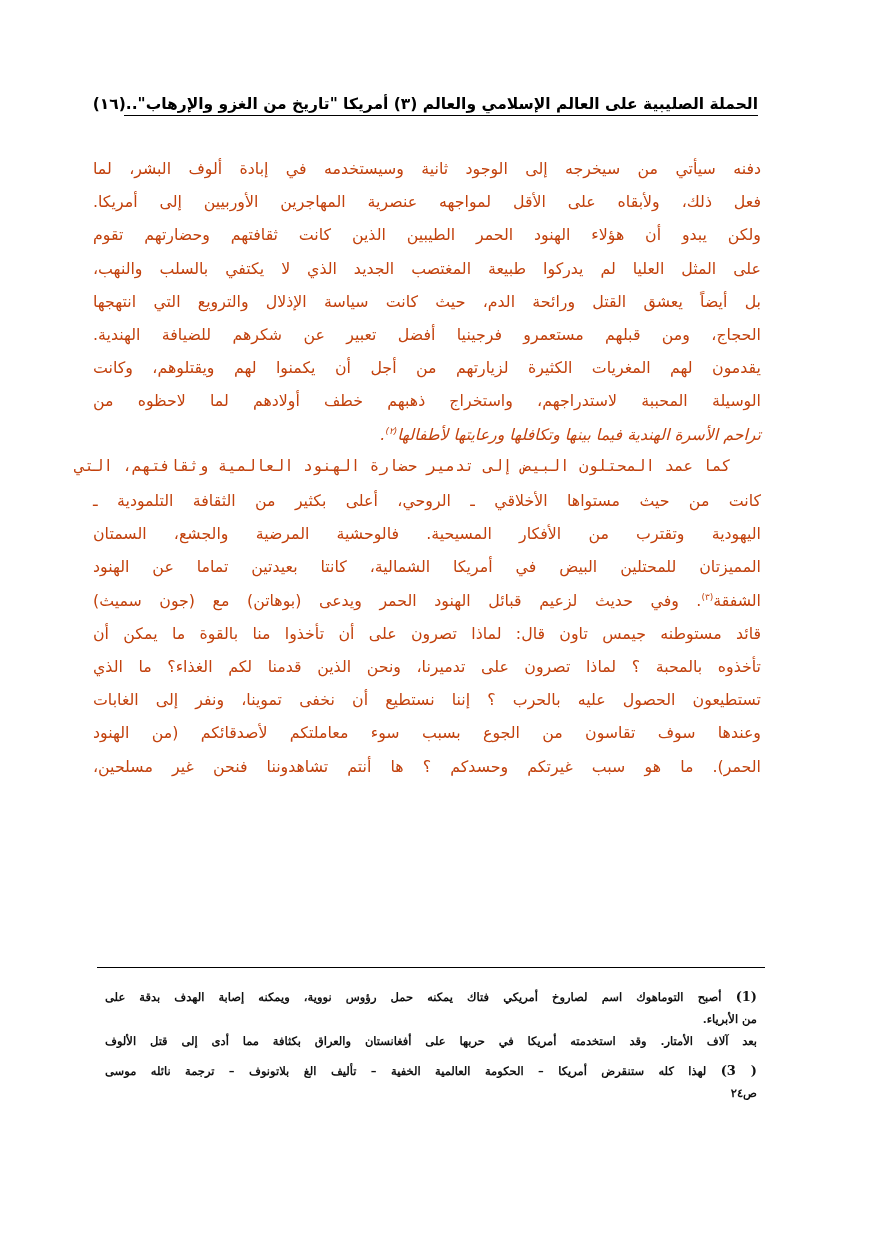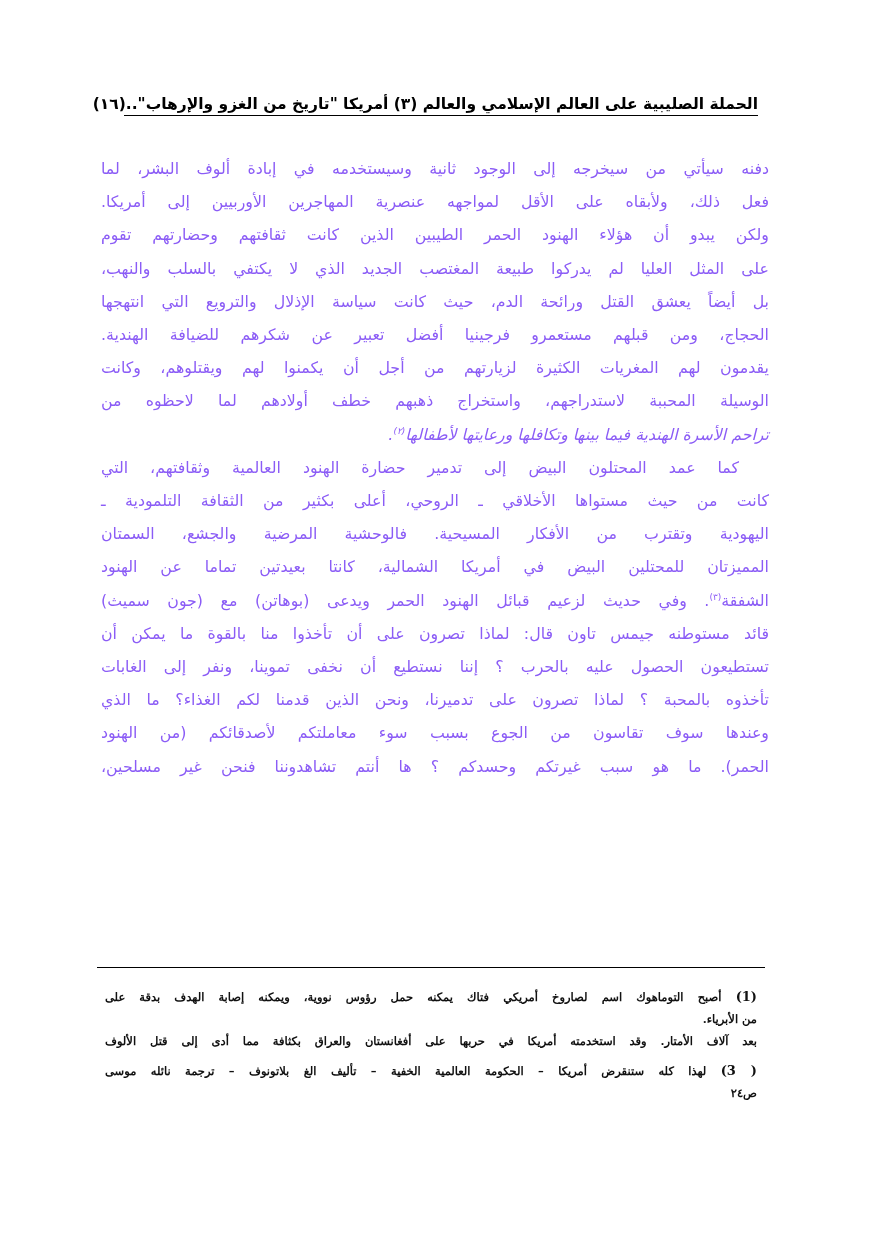--- a/index.html
+++ b/index.html
@@ -3,26 +3,26 @@
 <meta charset="utf-8">
 <style>
   html, body { margin:0; padding:0; background:#ffffff; }
   body { width:875px; height:1240px; position:relative; overflow:hidden; color:#111; }
   .page { position:absolute; left:0; top:0; width:875px; height:1240px; }
   .header { position:absolute; left:124px; top:88px; width:634px; height:28px; direction:rtl;
     font-family:"DejaVu Sans", sans-serif; font-weight:bold; font-size:15.5px; color:#000;
     border-bottom:1.5px solid #000; display:flex; justify-content:space-between; align-items:flex-end; padding-bottom:2px; box-sizing:border-box; }
   .header .title { white-space:nowrap; }
   .header .pagenum { white-space:nowrap; }
-  .body { position:absolute; left:101px; top:152px; width:668px; direction:rtl; text-align:justify;
-    font-family:"DejaVu Sans", sans-serif; font-size:15.8px; line-height:33.2px; color:#8b5cf6; }
+  .body { position:absolute; left:93px; top:152px; width:668px; direction:rtl; text-align:justify;
+    font-family:"DejaVu Sans", sans-serif; font-size:15.8px; line-height:33.2px; color:#c2410c; }
   .body p { margin:0; }
   .body .line { display:block; text-align:justify; text-align-last:justify; white-space:nowrap; }
   .body .line.last { text-align-last:right;font-style:italic; }
-  .body .indent { padding-right:30px; }
+  .body .indent { padding-right:30px;font-family:Liberation Mono, monospace; }
   sup { font-size:9px; line-height:0; vertical-align:super; }
   .fn-rule { position:absolute; left:97px; top:967px; width:668px; height:0; border-top:1.5px solid #000; }
   .footnotes { position:absolute; left:97px; top:978px; width:668px; direction:rtl;
     font-family:"DejaVu Serif", serif; font-size:11.5px; line-height:22px; font-weight:bold; color:#111; }
   .footnotes .fn { margin:8px; text-align:justify; }
   .footnotes .fn .line { display:block; white-space:nowrap; text-align:justify; text-align-last:justify; }
   .footnotes .fn .line.last { text-align-last:right; }
   .fn-mark { font-family:"DejaVu Serif", serif; font-weight:bold; font-size:13px; }
 </style>
 </head>
@@ -47,22 +47,22 @@
       <span class="line">الوسيلة المحببة لاستدراجهم، واستخراج ذهبهم خطف أولادهم لما لاحظوه من</span>
       <span class="line last"><span>تراحم الأسرة الهندية فيما بينها وتكافلها ورعايتها لأطفالها</span><sup>(٢)</sup><span>.</span></span>
     </p>
     <p>
       <span class="line indent">كما عمد المحتلون البيض إلى تدمير حضارة الهنود العالمية وثقافتهم، التي</span>
       <span class="line">كانت من حيث مستواها الأخلاقي ـ الروحي، أعلى بكثير من الثقافة التلمودية ـ</span>
       <span class="line">اليهودية وتقترب من الأفكار المسيحية. فالوحشية المرضية والجشع، السمتان</span>
       <span class="line">المميزتان للمحتلين البيض في أمريكا الشمالية، كانتا بعيدتين تماما عن الهنود</span>
       <span class="line"><span>الشفقة</span><sup>(٣)</sup><span>. وفي حديث لزعيم قبائل الهنود الحمر ويدعى (بوهاتن) مع (جون سميث)</span></span>
       <span class="line">قائد مستوطنه جيمس تاون قال: لماذا تصرون على أن تأخذوا منا بالقوة ما يمكن أن</span>
+      <span class="line">تأخذوه بالمحبة ؟ لماذا تصرون على تدميرنا، ونحن الذين قدمنا لكم الغذاء؟ ما الذي</span>
       <span class="line">تستطيعون الحصول عليه بالحرب ؟ إننا نستطيع أن نخفى تموينا، ونفر إلى الغابات</span>
-      <span class="line">تأخذوه بالمحبة ؟ لماذا تصرون على تدميرنا، ونحن الذين قدمنا لكم الغذاء؟ ما الذي</span>
       <span class="line">وعندها سوف تقاسون من الجوع بسبب سوء معاملتكم لأصدقائكم (من الهنود</span>
       <span class="line">الحمر). ما هو سبب غيرتكم وحسدكم ؟ ها أنتم تشاهدوننا فنحن غير مسلحين،</span>
     </p>
   </div>
 
   <div class="fn-rule"></div>
 
   <div class="footnotes">
     <div class="fn">
       <span class="line"><span class="fn-mark">(1)</span> <span>أصبح التوماهوك اسم لصاروخ أمريكي فتاك يمكنه حمل رؤوس نووية، ويمكنه إصابة الهدف بدقة على</span></span>

